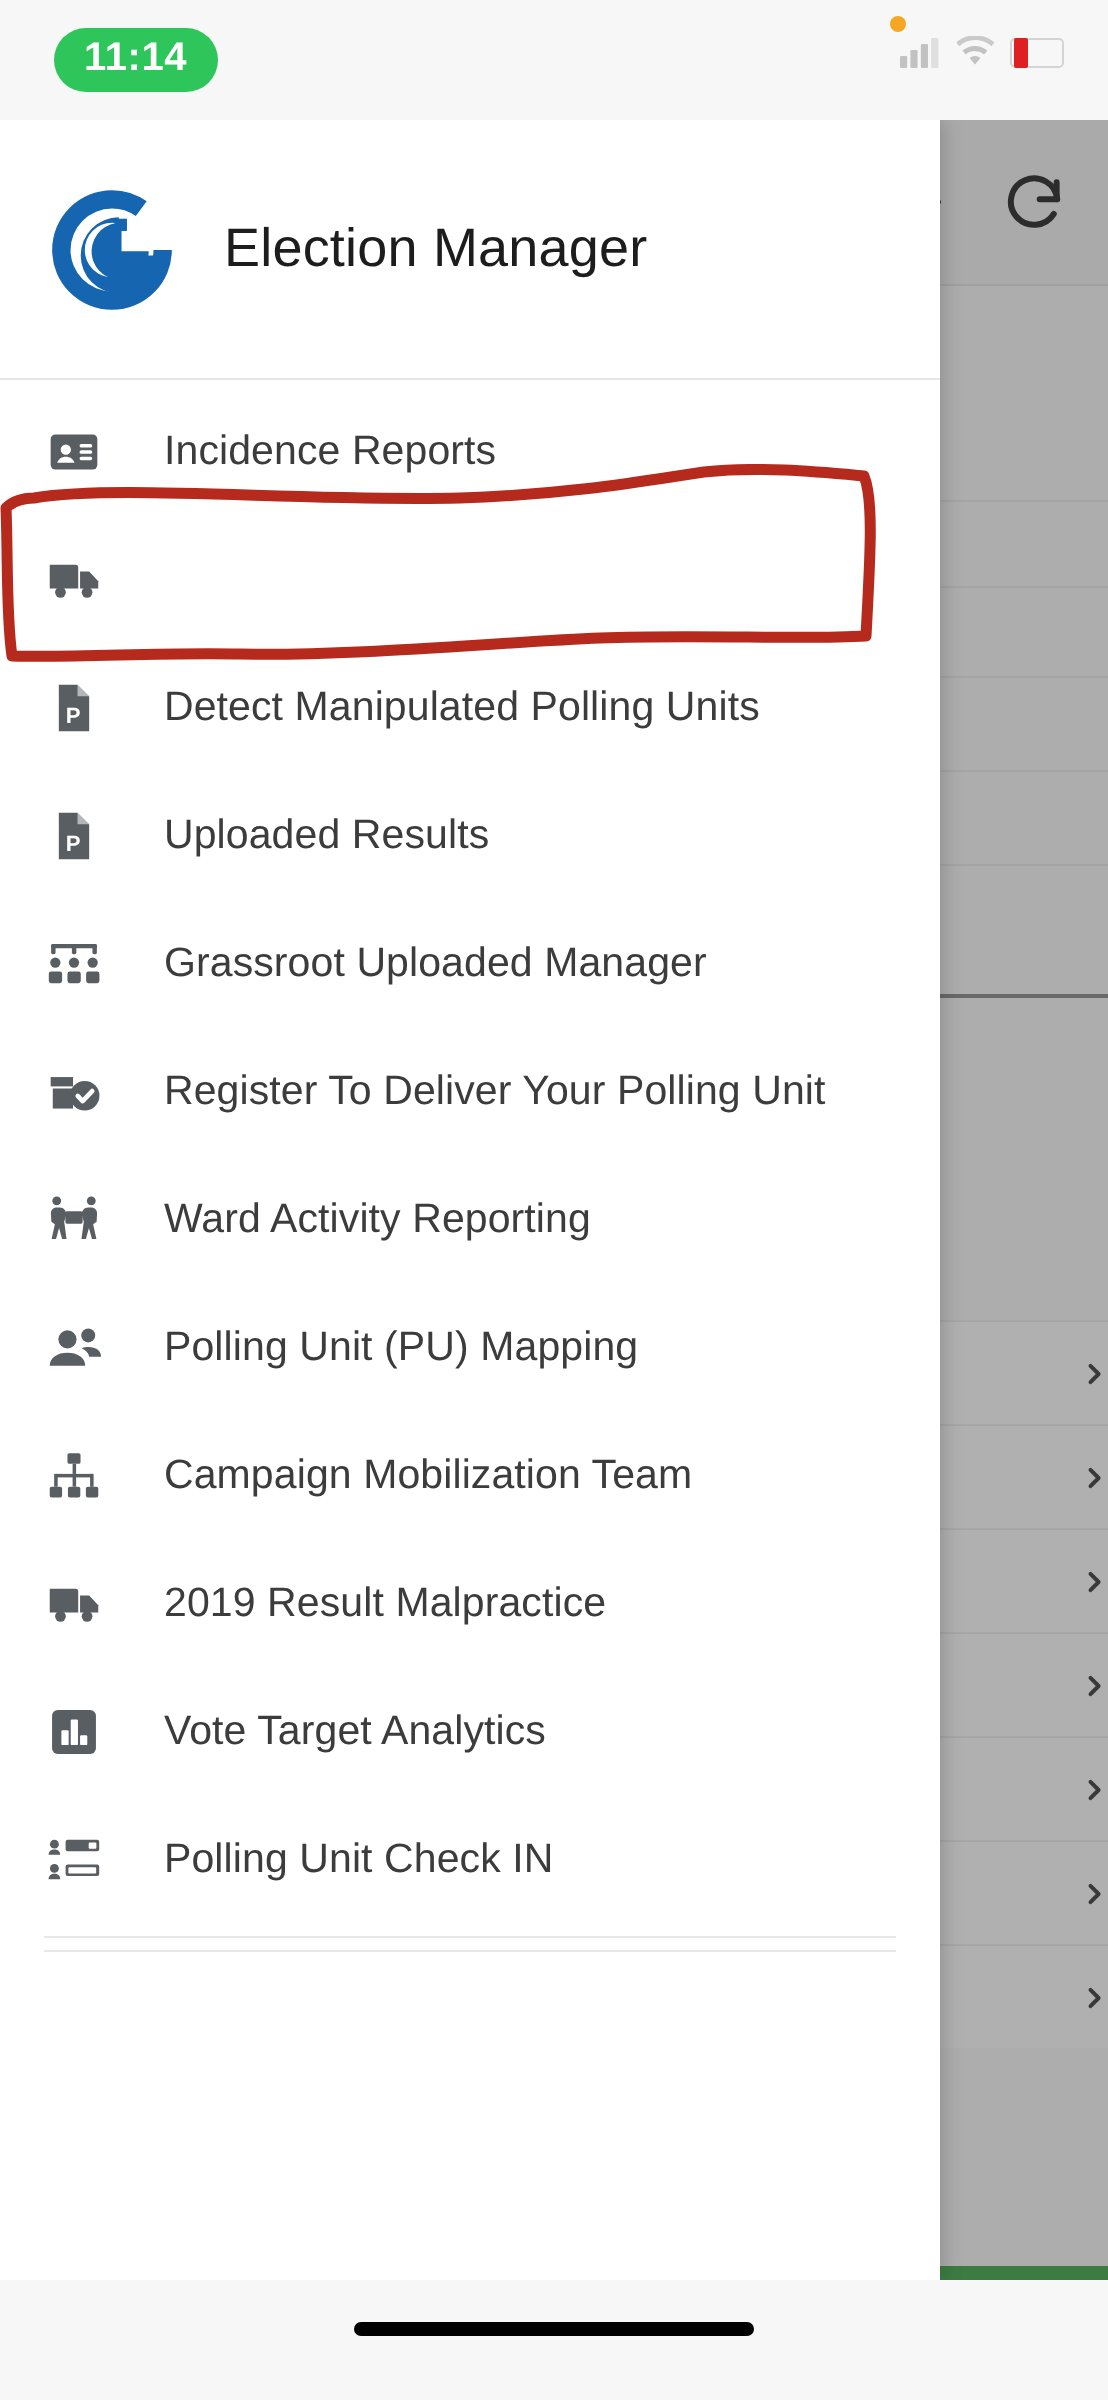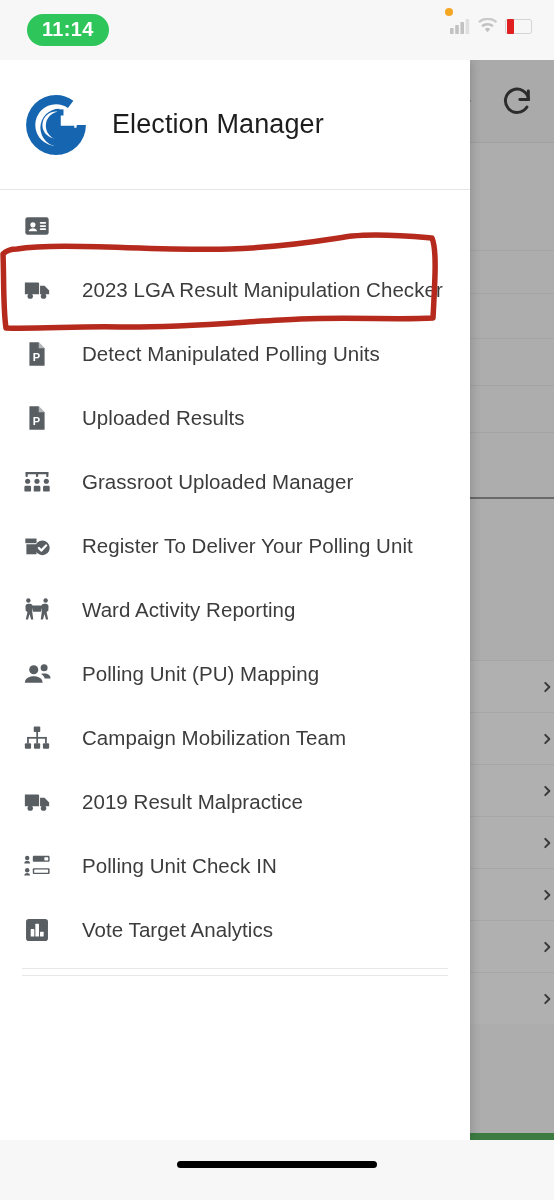--- a/index.html
+++ b/index.html
@@ -310,32 +310,32 @@
         <span class="menu-icon">
           <svg viewBox="0 0 24 24" fill="currentColor">
               <rect x="2" y="4.5" width="20" height="15" rx="2"></rect>
               <circle cx="8.5" cy="11" r="2.2" fill="#fff"></circle>
               <path d="M4.8 16.6c.5-1.7 2-2.6 3.7-2.6s3.2.9 3.7 2.6z" fill="#fff"></path>
               <rect x="14.4" y="8.6" width="5.4" height="1.5" rx=".7" fill="#fff"></rect>
               <rect x="14.4" y="11.3" width="5.4" height="1.5" rx=".7" fill="#fff"></rect>
               <rect x="14.4" y="14" width="5.4" height="1.5" rx=".7" fill="#fff"></rect>
             </svg>
         </span>
+        <span class="menu-label">Incidence Reports</span>
       </div>
 
       <div class="menu-item">
         <span class="menu-icon">
           <svg viewBox="0 0 24 24" fill="currentColor">
               <path d="M1.6 5.5h11.2a1 1 0 0 1 1 1v9.1H1.6z"></path>
               <path d="M14.6 8.4h3.9l3.9 4.1v3.1h-7.8z"></path>
               <circle cx="6.2" cy="17.3" r="2.3"></circle>
               <circle cx="17.6" cy="17.3" r="2.3"></circle>
             </svg>
         </span>
-        <span class="menu-label">2023 LGA Result Manipulation Checker</span>
       </div>
 
       <div class="menu-item">
         <span class="menu-icon">
           <svg viewBox="0 0 24 24" fill="currentColor">
               <path d="M5.5 2h8l5 5v15h-13z"></path>
               <path d="M13.5 2l5 5h-5z" fill="#fff" opacity=".55"></path>
               <text x="11.6" y="18.3" font-size="9.5" font-family="Liberation Sans, sans-serif" font-weight="bold" fill="#fff" text-anchor="middle">P</text>
             </svg>
         </span>
@@ -433,45 +433,45 @@
               <circle cx="6.2" cy="17.3" r="2.3"></circle>
               <circle cx="17.6" cy="17.3" r="2.3"></circle>
             </svg>
         </span>
         <span class="menu-label">2019 Result Malpractice</span>
       </div>
 
       <div class="menu-item">
         <span class="menu-icon">
           <svg viewBox="0 0 24 24" fill="currentColor">
+              <rect x="2.6" y="2.6" width="18.8" height="18.8" rx="2.4"></rect>
+              <rect x="6.6" y="11.2" width="3.1" height="6.4" rx=".5" fill="#fff"></rect>
+              <rect x="10.6" y="6.6" width="3.1" height="11" rx=".5" fill="#fff"></rect>
+              <rect x="14.6" y="13.4" width="3.1" height="4.2" rx=".5" fill="#fff"></rect>
+            </svg>
+        </span>
+        <span class="menu-label">Vote Target Analytics</span>
+      </div>
+
+      <div class="menu-item">
+        <span class="menu-icon">
+          <svg viewBox="0 0 24 24" fill="currentColor">
               <circle cx="3.6" cy="5.2" r="1.9"></circle>
               <path d="M1.1 9.8c0-1.5 1.1-2.3 2.5-2.3s2.5.8 2.5 2.3z"></path>
               <circle cx="3.6" cy="15.6" r="1.9"></circle>
               <path d="M1.1 20.2c0-1.5 1.1-2.3 2.5-2.3s2.5.8 2.5 2.3z"></path>
               <rect x="8.4" y="3.3" width="14.4" height="5" rx=".9"></rect>
               <rect x="18.3" y="4.5" width="3.3" height="2.7" rx=".5" fill="#fff"></rect>
               <rect x="8.4" y="13.9" width="14.4" height="5" rx=".9"></rect>
               <rect x="9.6" y="15.1" width="11.9" height="2.7" rx=".5" fill="#fff"></rect>
             </svg>
         </span>
         <span class="menu-label">Polling Unit Check IN</span>
       </div>
 
-      <div class="menu-item">
-        <span class="menu-icon">
-          <svg viewBox="0 0 24 24" fill="currentColor">
-              <rect x="2.6" y="2.6" width="18.8" height="18.8" rx="2.4"></rect>
-              <rect x="6.6" y="11.2" width="3.1" height="6.4" rx=".5" fill="#fff"></rect>
-              <rect x="10.6" y="6.6" width="3.1" height="11" rx=".5" fill="#fff"></rect>
-              <rect x="14.6" y="13.4" width="3.1" height="4.2" rx=".5" fill="#fff"></rect>
-            </svg>
-        </span>
-        <span class="menu-label">Vote Target Analytics</span>
-      </div>
-
 
       <div class="menu-sep"></div>
 
 
       <div class="menu-sep"></div>
     </div>
   </div>
 
   <svg id="annotation" viewBox="0 0 445 100" preserveAspectRatio="none">
     <path d="M17 17 C 60 10, 150 19, 230 17 C 290 15, 330 7, 352 4 C 380 1, 410 4, 432 6

